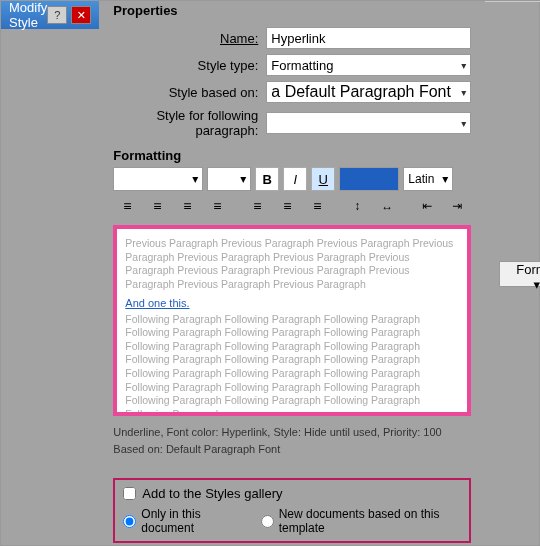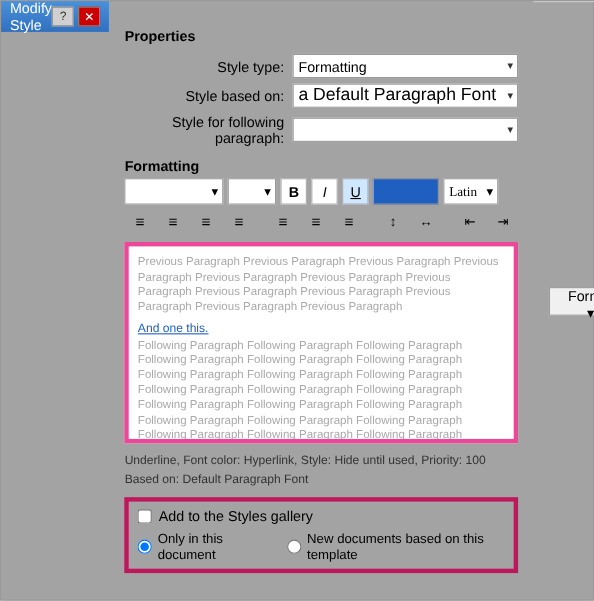--- a/index.html
+++ b/index.html
@@ -43,21 +43,21 @@
       display: flex;
       align-items: center;
       justify-content: center;
       font-size: 11px;
       cursor: pointer;
       color: #333;
     }
     .title-btn.close { background: #c00; color: white; }
 
     .dialog-body {
-      padding: 24px 14px;
+      padding: 2px 14px;
       flex: 1;
       display: flex;
       flex-direction: column;
       gap: 4px;
     }
 
     .section-header {
       font-size: 13px;
       font-weight: bold;
       margin-bottom: 4px;
@@ -218,40 +218,41 @@
     }
 
     .status-text {
       font-size: 11px;
       color: #333;
       margin-top: 4px;
       line-height: 1.5;
     }
 
     .bottom-section {
-      border: 4px solid #be185d;
+      border: 2px solid #be185d;
       padding: 6px 8px;
-      margin-top: 4px;
+      margin-top: 17px;
     }
 
     .checkbox-row {
       display: flex;
       align-items: center;
       gap: 6px;
       margin-bottom: 6px;
     }
 
     .radio-row {
       display: flex;
       align-items: center;
       gap: 20px;
     }
 
     .radio-item {
       display: flex;
+      align-items: center;
       gap: 5px;
       font-size: 12px;
     }
 
     .dialog-footer {
       display: flex;
       justify-content: space-between;
       align-items: center;
       padding: 8px 14px;
       border-top: 1px solid #ccc;
@@ -293,20 +294,24 @@
       <div class="title-btn">?</div>
       <div class="title-btn close">✕</div>
     </div>
   </div>
 
   <div class="dialog-body">
 
     <div class="props-section">
       <div class="section-header">Properties</div>
 
+      <div class="prop-row">
+        <span class="prop-label underline">Name:</span>
+        <input class="prop-value-input" type="text" style="flex: 1 1 0%;" value="Hyperlink">
+      </div>
 
       <div class="prop-row">
         <span class="prop-label">Style type:</span>
         <div class="select-box">
           <span>Formatting</span>
           <span class="dropdown-arrow">▾</span>
         </div>
       </div>
 
       <div class="prop-row">
@@ -335,21 +340,21 @@
           <span>▾</span>
         </div>
         <div class="format-dropdown-select font-size" style="width:44px;">
           <span></span>
           <span>▾</span>
         </div>
         <div class="fmt-btn bold">B</div>
         <div class="fmt-btn italic">I</div>
         <div class="fmt-btn underline-btn" style="text-decoration:underline;">U</div>
         <div class="color-swatch"></div>
-        <div class="format-dropdown-select lang" style="width:50px;font-family:Liberation Serif, serif;">
+        <div class="format-dropdown-select lang" style="width:50px;">
           <span>Latin</span>
           <span>▾</span>
         </div>
       </div>
 
       <div class="format-row2">
         <div class="align-btn">≡</div>
         <div class="align-btn">≡</div>
         <div class="align-btn">≡</div>
         <div class="align-btn">≡</div>

